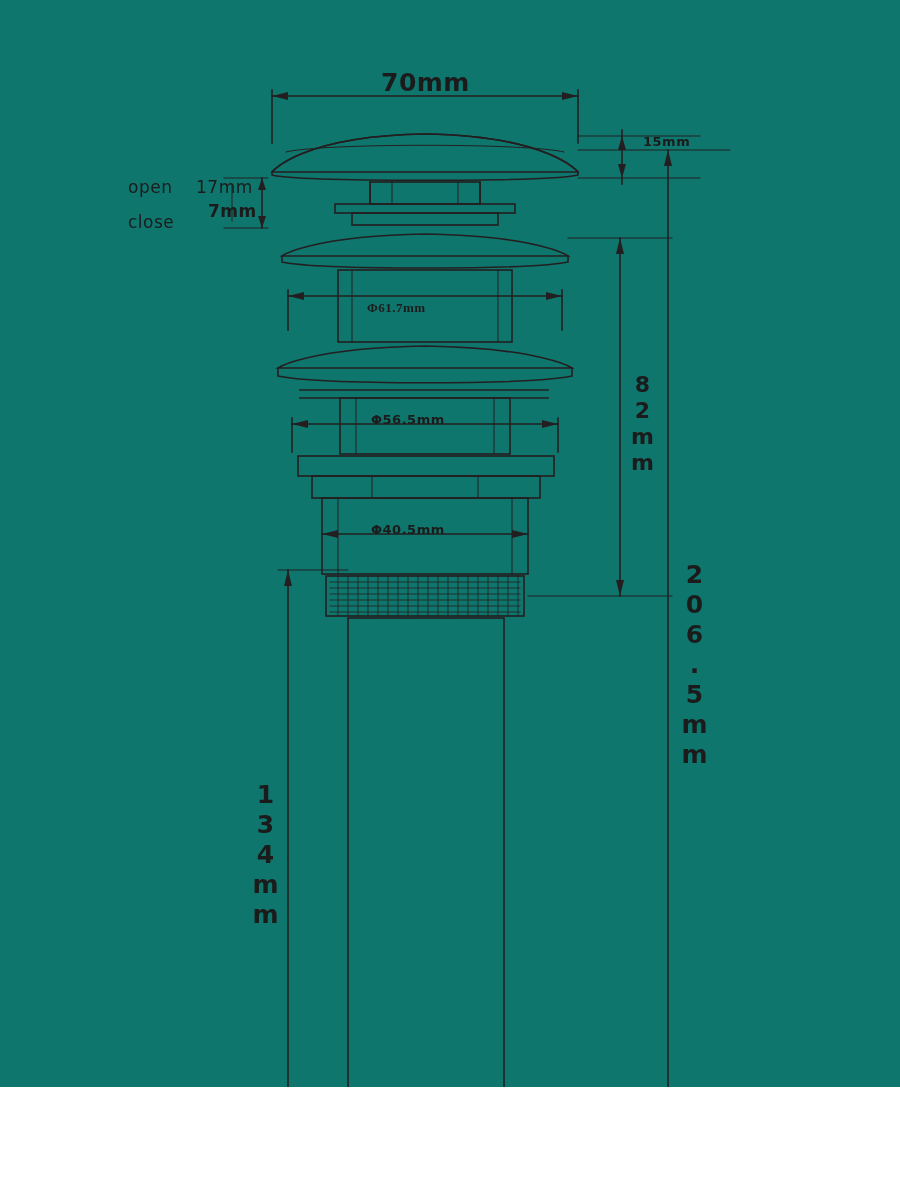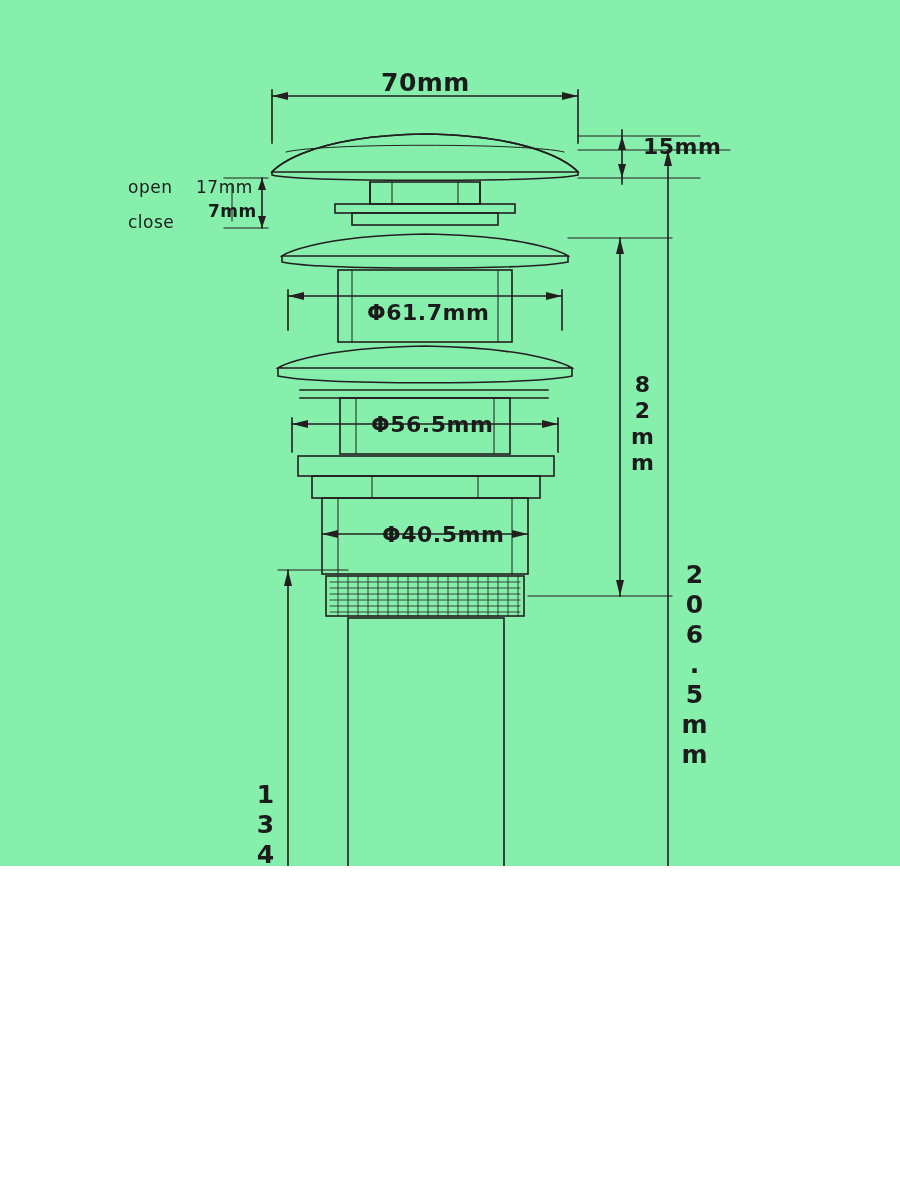--- a/index.html
+++ b/index.html
@@ -6,22 +6,22 @@
     margin: 0;
     padding: 0;
     background: #ffffff;
   }
   body {
     font-family: "DejaVu Sans", sans-serif;
   }
   #stage {
     position: relative;
     width: 900px;
-    height: 866px;
-    background: #86efac;
+    height: 1087px;
+    background: #0f766e;
     overflow: hidden;
   }
   svg.drawing {
     position: absolute;
     left: 0;
     top: 0;
     width: 900px;
     height: 1200px;
   }
   .lbl {
@@ -29,21 +29,21 @@
     color: #1b1b1b;
     font-family: "DejaVu Sans", sans-serif;
     white-space: pre;
     letter-spacing: 0.5px;
   }
   .lbl-big {
     font-size: 25px;
     font-weight: 700;
   }
   .lbl-mid {
-    font-size: 22px;
+    font-size: 13px;
     font-weight: 700;
   }
   .lbl-small {
     font-size: 17px;
     font-weight: 400;
   }
   .vert-big {
     font-size: 25px;
     font-weight: 700;
     writing-mode: vertical-rl;
@@ -229,25 +229,25 @@
 
   <div class="lbl lbl-big" style="left:381px; top:68px;">70mm</div>
 
   <div class="lbl lbl-mid" style="left:643px; top:134px;">15mm</div>
 
   <div class="lbl lbl-small" style="left:128px; top:177px;text-align:center;">open</div>
   <div class="lbl lbl-small" style="left:196px; top:177px;">17mm</div>
   <div class="lbl lbl-small" style="left:128px; top:212px;">close</div>
   <div class="lbl lbl-small" style="left:208px; top:201px;font-weight:bold;">7mm</div>
 
-  <div class="lbl lbl-mid" style="left:367px; top:300px;">Φ61.7mm</div>
+  <div class="lbl lbl-mid" style="left:367px; top:300px;font-family:Liberation Serif, serif;">Φ61.7mm</div>
 
   <div class="lbl lbl-mid" style="left:371px; top:412px;">Φ56.5mm</div>
 
-  <div class="lbl lbl-mid" style="left:382px; top:522px;">Φ40.5mm</div>
+  <div class="lbl lbl-mid" style="left:371px; top:522px;">Φ40.5mm</div>
 
   <div class="lbl vert-mid" style="left:630px; top:372px;">82mm</div>
 
   <div class="lbl vert-big" style="left:680px; top:560px;">206.5mm</div>
 
   <div class="lbl vert-big" style="left:251px; top:780px;">134mm</div>
 
 </div>
 
 </body></html>

